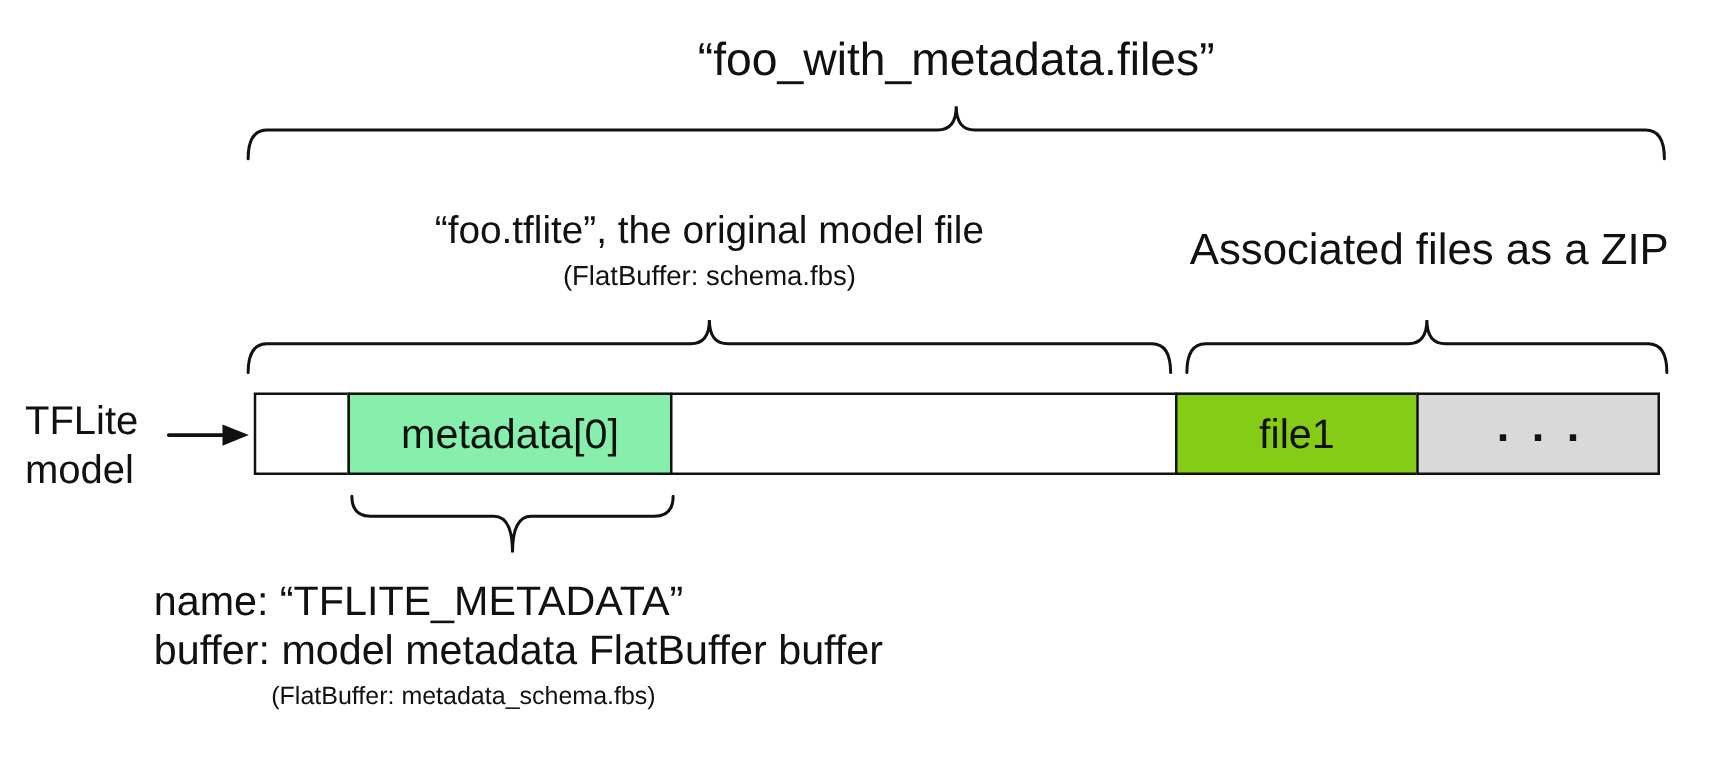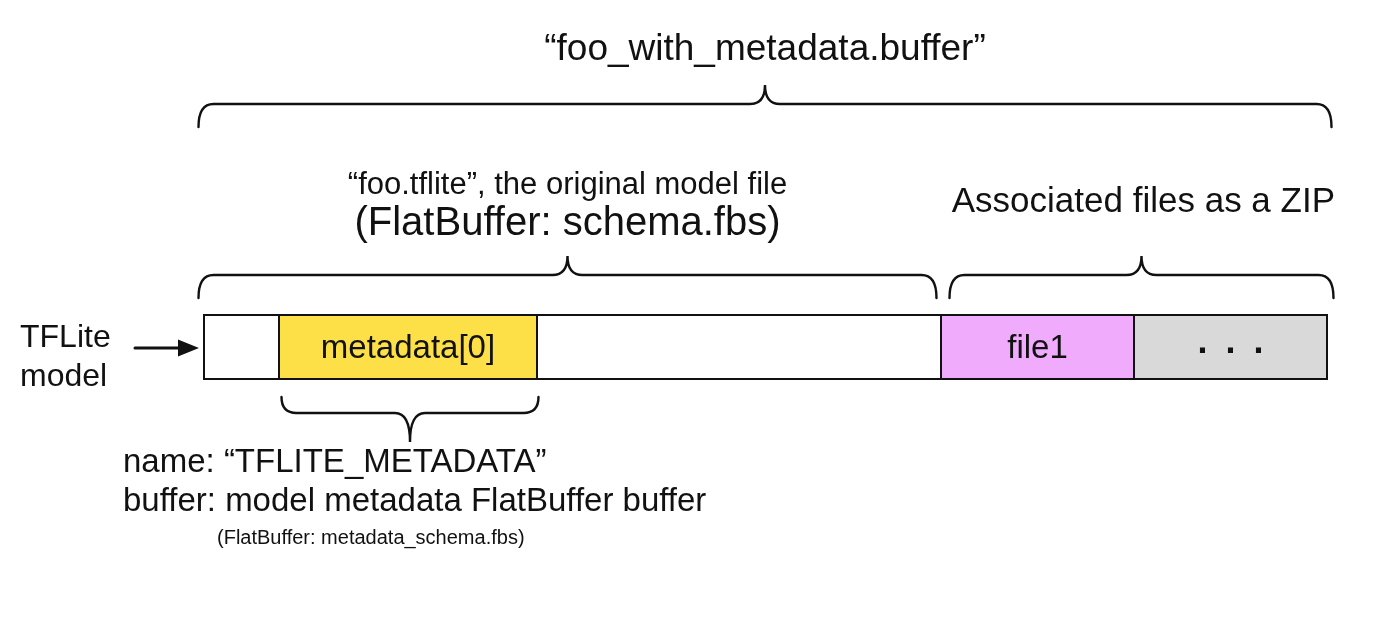--- a/index.html
+++ b/index.html
@@ -22,21 +22,21 @@
     left: 197px; top: 26px; width: 1136px;
     text-align: center;
     font-size: 37px; line-height: 44px;
   }
 
   .heading-model {
     left: 197px; top: 163px; width: 741px;
     text-align: center;
   }
   .heading-model .main { font-size: 31px; line-height: 41px; }
-  .heading-model .sub  { font-size: 40px; line-height: 34px; }
+  .heading-model .sub  { font-size: 22px; line-height: 34px; }
 
   .heading-zip {
     left: 948px; top: 179px; width: 387px;
     text-align: right;
     font-size: 35px; line-height: 41px;
   }
 
   .side-label {
     left: 20px; top: 317px;
     font-size: 32px; line-height: 39px;
@@ -57,21 +57,21 @@
   .seg-label { font-size: 33px; }
   .seg-label.dots {
     font-size: 36px;
     font-weight: 600;
     letter-spacing: 18px;
     padding-left: 18px;
     transform: translateY(-6px);
   }
 
   .annotation {
-    left: 123px; top: 441px;
+    left: 123px; top: 461px;
     font-size: 33px; line-height: 39px;
   }
   .annotation .paren {
     font-size: 20px; line-height: 37px;
     padding-left: 94px;
   }
 
   svg.brace, svg.arrow { display: block; overflow: visible; }
   svg .stroke {
     fill: none;
@@ -79,21 +79,21 @@
     stroke-width: 2.4;
     stroke-linecap: round;
   }
   svg .fillshape { fill: #111111; stroke: none; }
 </style>
 </head>
 <body>
 
 <div class="canvas">
 
-  <div class="abs file-title">“foo_with_metadata.buffer”</div>
+  <div class="abs file-title">“foo_with_metadata.files”</div>
 
   <svg class="abs brace" style="left:197px; top:84px;" width="1136" height="46" viewBox="0 0 1136 46">
     <path class="stroke" d="M 1.5,43 Q 1.5,20 16.5,20 L 553,20 Q 568,20 568,1 Q 568,20 583,20 L 1119.5,20 Q 1134.5,20 1134.5,43"></path>
   </svg>
 
   <div class="abs heading-model">
     <div class="main">“foo.tflite”, the original model file</div>
     <div class="sub">(FlatBuffer: schema.fbs)</div>
   </div>
 
@@ -112,25 +112,25 @@
     <div>model</div>
   </div>
 
   <svg class="abs arrow" style="left:132px; top:337px;" width="68" height="22" viewBox="0 0 68 22">
     <line class="stroke" x1="3" y1="11" x2="48" y2="11" style="stroke-width:3;"></line>
     <polygon class="fillshape" points="46,2.5 67,11 46,19.5"></polygon>
   </svg>
 
   <div class="abs bar">
     <div class="seg" style="width:77px;  background:#ffffff;"></div>
-    <div class="seg" style="width:260px; background:#fde047;">
+    <div class="seg" style="width:260px; background:#86efac;">
       <span class="seg-label">metadata[0]</span>
     </div>
     <div class="seg" style="width:406px; background:#ffffff;"></div>
-    <div class="seg" style="width:195px; background:#f0abfc;">
+    <div class="seg" style="width:195px; background:#84cc16;">
       <span class="seg-label">file1</span>
     </div>
     <div class="seg" style="width:195px; background:#d9d9d9;">
       <span class="seg-label dots">...</span>
     </div>
   </div>
 
   <svg class="abs brace" style="left:280px; top:396px;" width="260" height="48" viewBox="0 0 260 48">
     <path class="stroke" d="M 1.5,1 Q 1.5,17 16.5,17 L 115,17 Q 130,17 130,46 Q 130,17 145,17 L 243.5,17 Q 258.5,17 258.5,1"></path>
   </svg>

